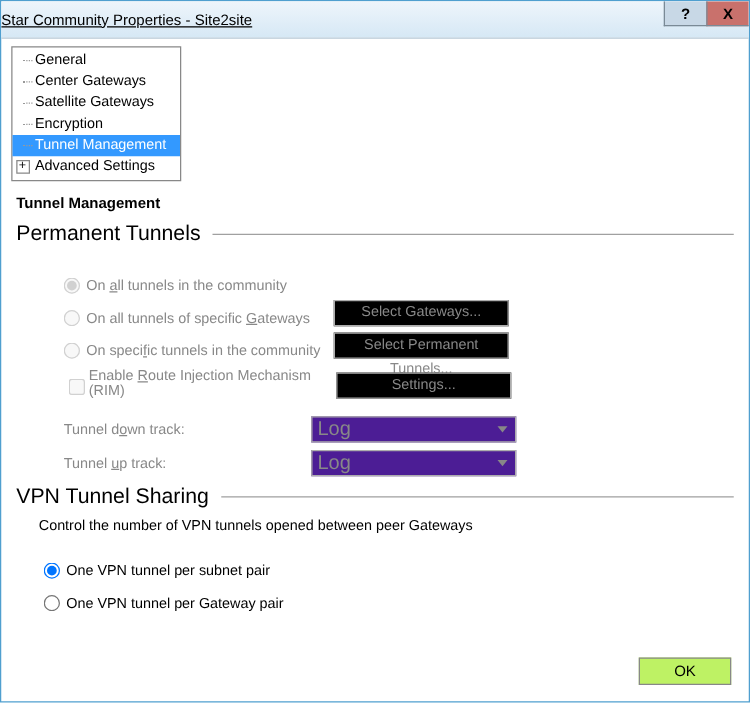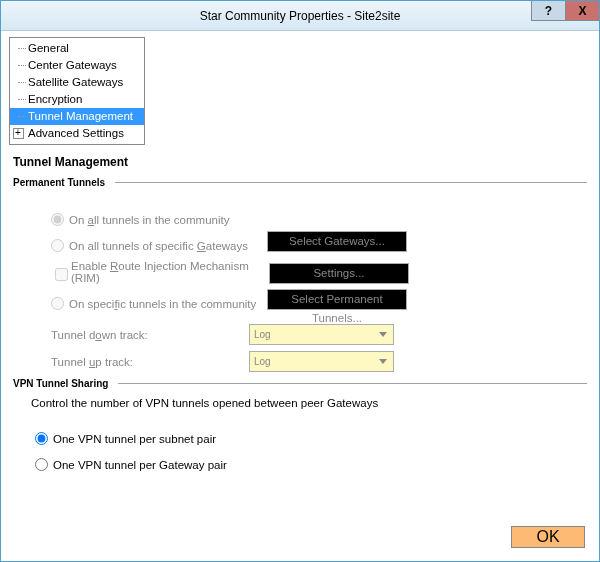--- a/index.html
+++ b/index.html
@@ -18,23 +18,24 @@
   .titlebar {
     height: 30px;
     background: linear-gradient(#eef5fb, #d6e8f5);
     border-bottom: 1px solid #b8c9d6;
     display: flex;
     align-items: center;
     position: relative;
   }
   .titlebar .title {
     flex: 1;
-    text-align: center;
+    text-align: left;
     font-size: 12px;
     color: #000;
+    text-decoration: underline;
   }
   .titlebar .controls {
     position: absolute;
     right: 0;
     top: 0;
     display: flex;
     height: 20px;
   }
   .titlebar .ctrl {
     width: 34px;
@@ -113,23 +114,22 @@
     font-size: 12px;
     font-weight: bold;
     margin: 2px 0 8px 0;
   }
   .section-row {
     display: flex;
     align-items: center;
     margin: 4px 0 8px 0;
   }
   .section-label {
-    font-size: 10px;
+    font-size: 17px;
     margin-right: 10px;
-    font-weight: bold;
   }
   .section-divider {
     flex: 1;
     border-top: 1px solid #a0a0a0;
     height: 1px;
   }
   .form-area {
     padding-left: 18px;
   }
   .checkbox-row {
@@ -163,25 +163,25 @@
     width: 140px;
     height: 21px;
     border: 1px solid #adadad;
     background: #000000;
     font-size: 11.5px;
     text-align: center;
     line-height: 19px;
     color: #888;
   }
   .select {
-    width: 145px;
+    width: 164px;
     height: 21px;
     border: 1px solid #adadad;
-    background: #fef9c3;
-    font-size: 10px;
+    background: #4c1d95;
+    font-size: 16px;
     padding: 0 4px;
     color: #888;
     position: relative;
     line-height: 19px;
   }
   .select::after {
     content: "";
     position: absolute;
     right: 6px;
     top: 7px;
@@ -209,22 +209,22 @@
     display: flex;
     justify-content: flex-end;
     align-items: center;
     padding: 0 14px 6px 0;
     gap: 8px;
   }
   .footer .fbtn {
     width: 74px;
     height: 22px;
     border: 1px solid #888;
-    background: #fdba74;
-    font-size: 16px;
+    background: #bef264;
+    font-size: 12px;
     text-align: center;
     line-height: 20px;
   }
 </style>
 </head>
 <body>
 
 <div class="titlebar">
   <div class="title">Star Community Properties - Site2site</div>
   <div class="controls">
@@ -256,30 +256,30 @@
       <div class="radio-group disabled">
         <div class="radio-row">
           <input type="radio" name="perm" checked="" disabled="" style="">
           <label>On <span class="u">a</span>ll tunnels in the community</label>
         </div>
         <div class="radio-row">
           <input type="radio" name="perm" disabled="" style="">
           <label>On all tunnels of specific <span class="u">G</span>ateways</label>
           <div class="btn">Select Gateways...</div>
         </div>
+        <div class="radio-row">
+          <input type="radio" name="perm" disabled="" style="">
+          <label>On speci<span class="u">f</span>ic tunnels in the community</label>
+          <div class="btn">Select Permanent Tunnels...</div>
+        </div>
+
         <div class="radio-row" style="margin-top:10px;">
           <input type="checkbox" disabled="" style="">
           <label style="flex:0 0 198px;">Enable <span class="u">R</span>oute Injection Mechanism (RIM)</label>
           <div class="btn">Settings...</div>
-        </div>
-
-        <div class="radio-row">
-          <input type="radio" name="perm" disabled="" style="">
-          <label>On speci<span class="u">f</span>ic tunnels in the community</label>
-          <div class="btn">Select Permanent Tunnels...</div>
         </div>
       </div>
 
       <div class="track-row disabled">
         <span class="track-label">Tunnel d<span class="u">o</span>wn track:</span>
         <div class="select">Log</div>
       </div>
       <div class="track-row disabled">
         <span class="track-label">Tunnel <span class="u">u</span>p track:</span>
         <div class="select">Log</div>

